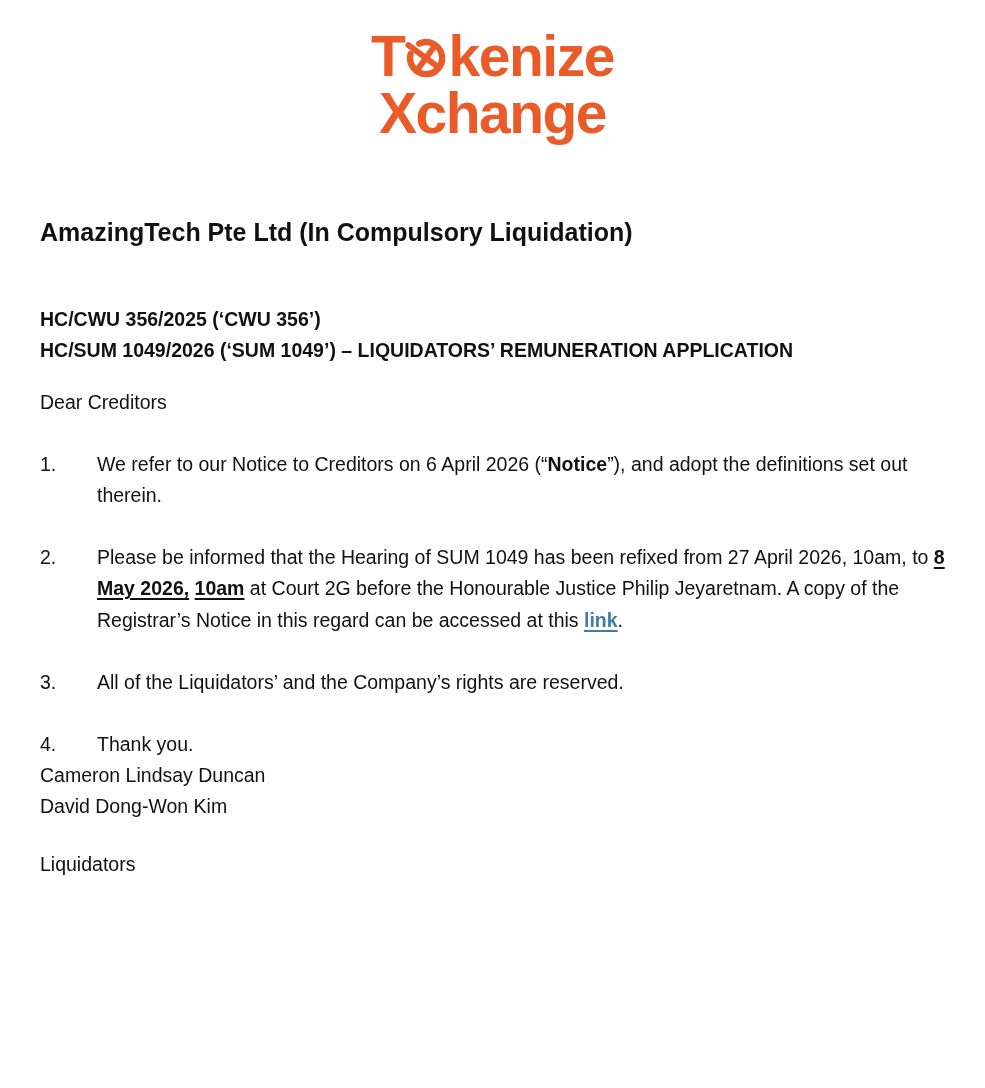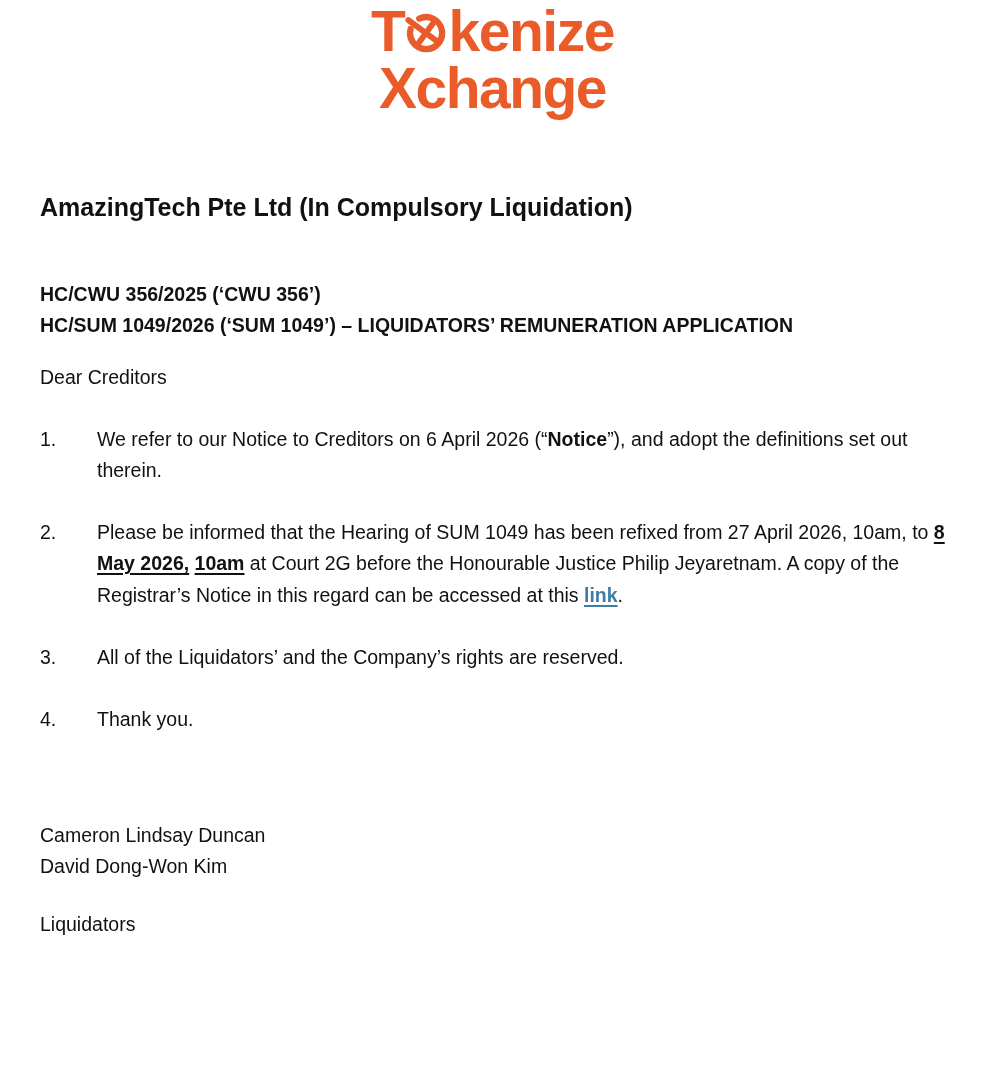--- a/index.html
+++ b/index.html
@@ -7,21 +7,21 @@
   body {
     width: 985px;
     height: 1088px;
     background: #ffffff;
     color: #111111;
     font-family: "Liberation Sans", "DejaVu Sans", sans-serif;
     font-size: 19.5px;
     line-height: 1.6;
     overflow: hidden;
   }
-  .page { padding: 3px 40px 0 40px; }
+  .page { padding: 28px 40px 0 40px; }
 
   
   .logo {
     text-align: center;
     font-size: 57px;
     line-height: 1.0;
     font-weight: 700;
     letter-spacing: -1.5px;
     color: #EA5B2A;
     user-select: none;
@@ -60,21 +60,21 @@
   .doc-link {
     font-weight: 700;
     color: #3E7CA5;
     text-decoration: underline;
     text-decoration-thickness: 2px;
     text-underline-offset: 3px;
     cursor: pointer;
   }
 
   
-  .signatories { margin-top: 85px; }
+  .signatories { }
   .signoff { margin-top: 26px; }
 </style>
 </head>
 <body>
 
 <div class="page">
 
   <div class="logo">
     <div class="logo-line1"><span>T</span><svg class="token-icon" viewBox="0 0 100 100" aria-hidden="true">
         <path d="M 33.9 15.6 A 38 38 0 1 1 13.3 40.2" fill="none" stroke="#EA5B2A" stroke-width="15" stroke-linecap="round"></path>

